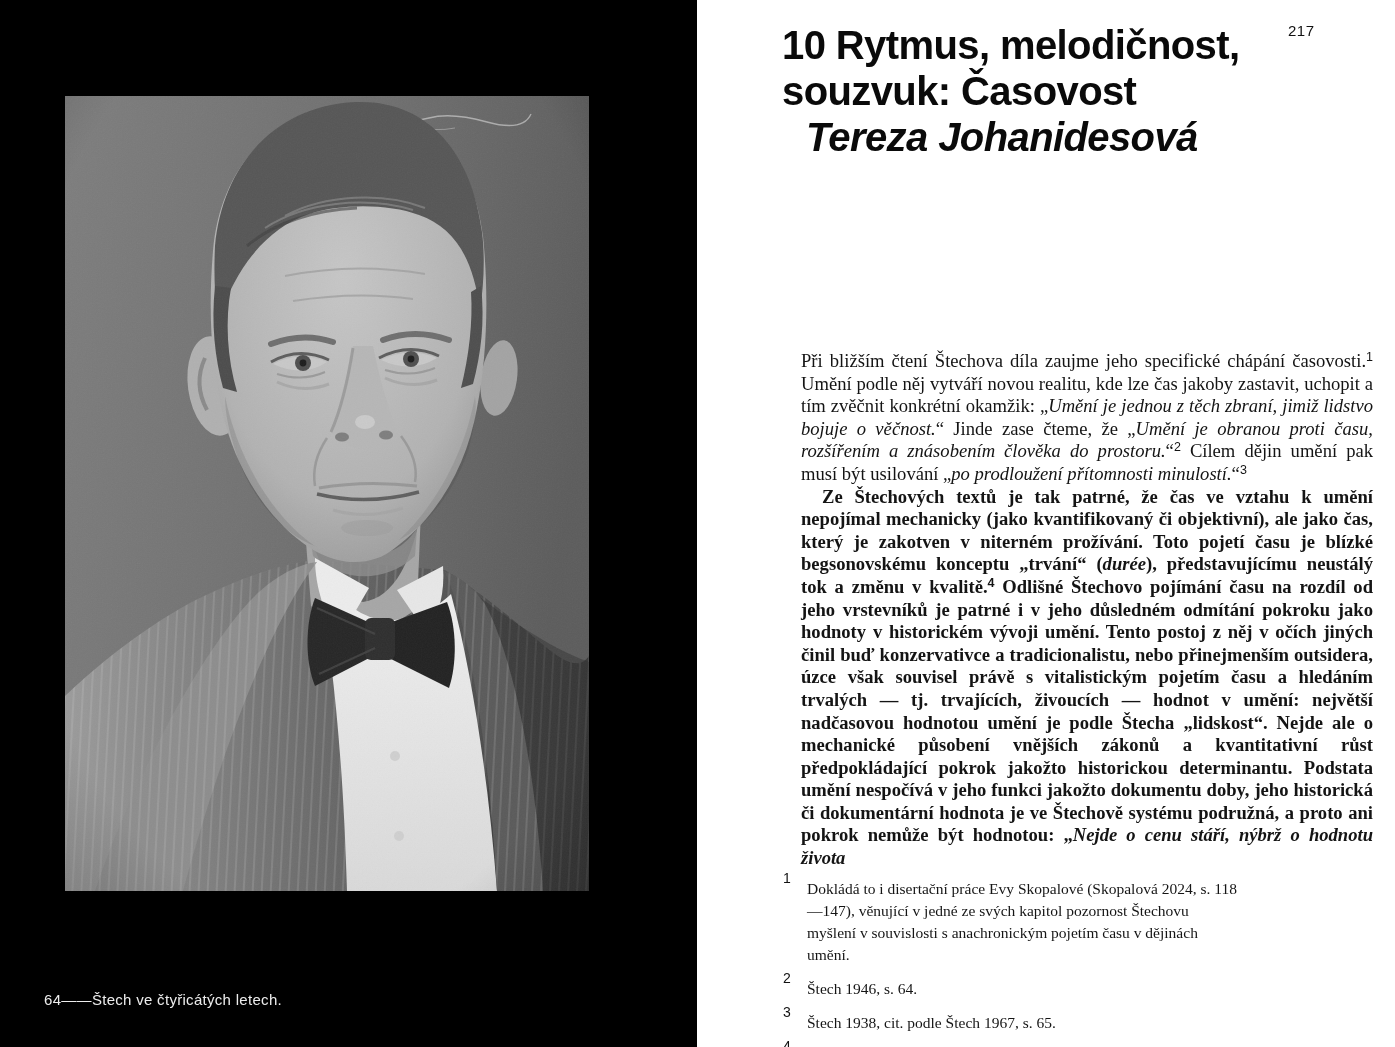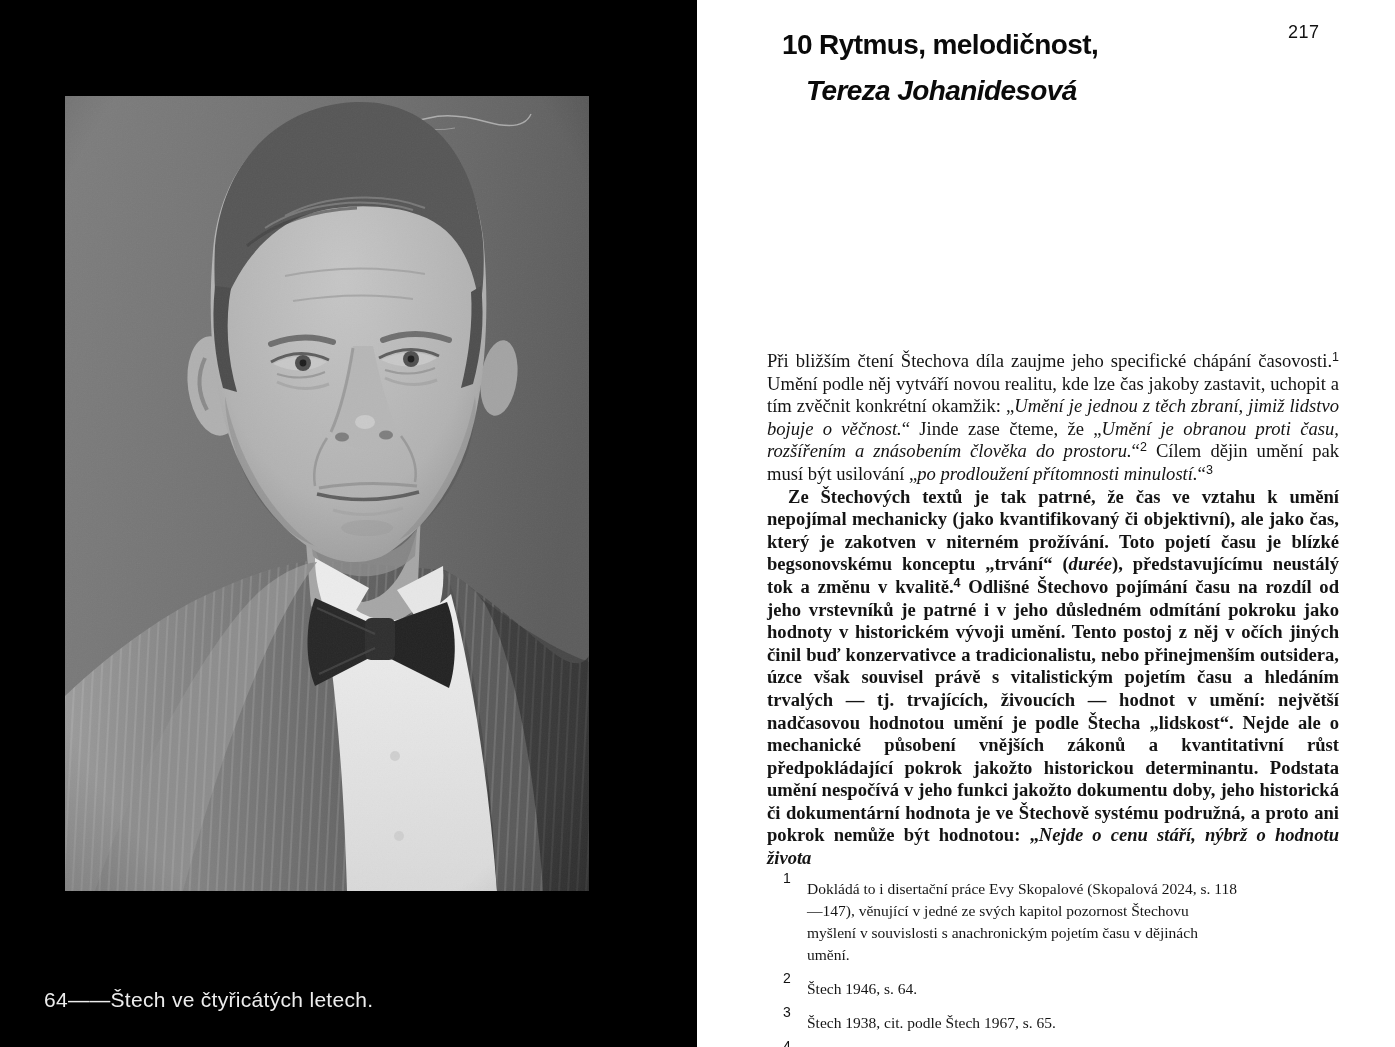--- a/index.html
+++ b/index.html
@@ -20,51 +20,51 @@
   }
   .photo-frame {
     position:absolute; left:65px; top:96px;
     width:524px; height:795px;
     overflow:hidden;
   }
   .photo-frame svg { display:block; width:524px; height:795px; }
   .caption {
     position:absolute; left:44px; top:989px;
     font-family:"Liberation Sans", sans-serif;
-    font-size:21px; line-height:21px;
+    font-size:15px; line-height:21px;
     letter-spacing:0.3px;
     color:#ededed;
     white-space:nowrap;
   }
 
   
   .right-page {
     position:absolute; left:697px; top:0;
     width:698px; height:1047px;
     background:#ffffff;
   }
   .page-number {
     position:absolute; left:591px; top:22px;
     font-family:"Liberation Sans", sans-serif;
-    font-size:18px; letter-spacing:0.5px;
+    font-size:15px; letter-spacing:0.5px;
     color:#111111;
   }
   .chapter-title {
     position:absolute; left:85px; top:22px;
     width:560px;
     font-family:"Liberation Sans", sans-serif;
     font-weight:700;
-    font-size:28px; line-height:46px;
+    font-size:40px; line-height:46px;
     letter-spacing:-0.6px;
     color:#0a0a0a;
   }
   .chapter-title .author-line { padding-left:24px;font-style:italic; }
 
   .body-text {
-    position:absolute; left:70px; top:350px;
+    position:absolute; left:104px; top:350px;
     width:572px;
     font-size:18.6px; line-height:22.6px;
     text-align:justify;
     color:#141414;
   }
   .body-text p.indent { text-indent:21px;font-weight:bold; }
   .body-text .it { font-style:italic; }
   sup.fn-ref {
     font-family:"Liberation Sans", sans-serif;
     font-size:12.5px; line-height:0;
@@ -226,20 +226,21 @@
 
   <div class="caption">64——Štech ve čtyřicátých letech.</div>
 </div>
 
 <div class="right-page">
 
   <div class="page-number">217</div>
 
   <div class="chapter-title">
     <div>10 Rytmus, melodičnost,</div>
+    <div>souzvuk: Časovost</div>
     <div class="author-line">Tereza Johanidesová</div>
   </div>
 
   <div class="body-text" id="body-text">
       <p class="para"><span>Při bližším čtení Štechova díla zaujme jeho specifické chápání časovosti.</span><sup class="fn-ref">1</sup><span> Umění podle něj vytváří novou realitu, kde lze čas jakoby zastavit, uchopit a tím zvěčnit konkrétní okamžik: „</span><span class="it">Umění je jednou z těch zbraní, jimiž lidstvo bojuje o věčnost.</span><span>“ Jinde zase čteme, že „</span><span class="it">Umění je obranou proti času, rozšířením a znásobením člověka do prostoru.</span><span>“</span><sup class="fn-ref">2</sup><span> Cílem dějin umění pak musí být usilování „</span><span class="it">po prodloužení přítomnosti minulostí.</span><span>“</span><sup class="fn-ref">3</sup></p>
       <p class="para indent"><span>Ze Štechových textů je tak patrné, že čas ve vztahu k umění nepojímal mechanicky (jako kvantifikovaný či objektivní), ale jako čas, který je zakotven v niterném prožívání. Toto pojetí času je blízké begsonovskému konceptu „trvání“ (</span><span class="it">durée</span><span>), představujícímu neustálý tok a změnu v kvalitě.</span><sup class="fn-ref">4</sup><span> Odlišné Štechovo pojímání času na rozdíl od jeho vrstevníků je patrné i v jeho důsledném odmítání pokroku jako hodnoty v historickém vývoji umění. Tento postoj z něj v očích jiných činil buď konzervativce a tradicionalistu, nebo přinejmenším outsidera, úzce však souvisel právě s vitalistickým pojetím času a hledáním trvalých — tj. trvajících, živoucích — hodnot v umění: největší nadčasovou hodnotou umění je podle Štecha „lidskost“. Nejde ale o mechanické působení vnějších zákonů a kvantitativní růst předpokládající pokrok jakožto historickou determinantu. Podstata umění nespočívá v jeho funkci jakožto dokumentu doby, jeho historická či dokumentární hodnota je ve Štechově systému podružná, a proto ani pokrok nemůže být hodnotou: „</span><span class="it">Nejde o cenu stáří, nýbrž o hodnotu života</span></p>
     </div>
 
   <div class="footnotes" id="footnotes">
       <div class="fn-row">

